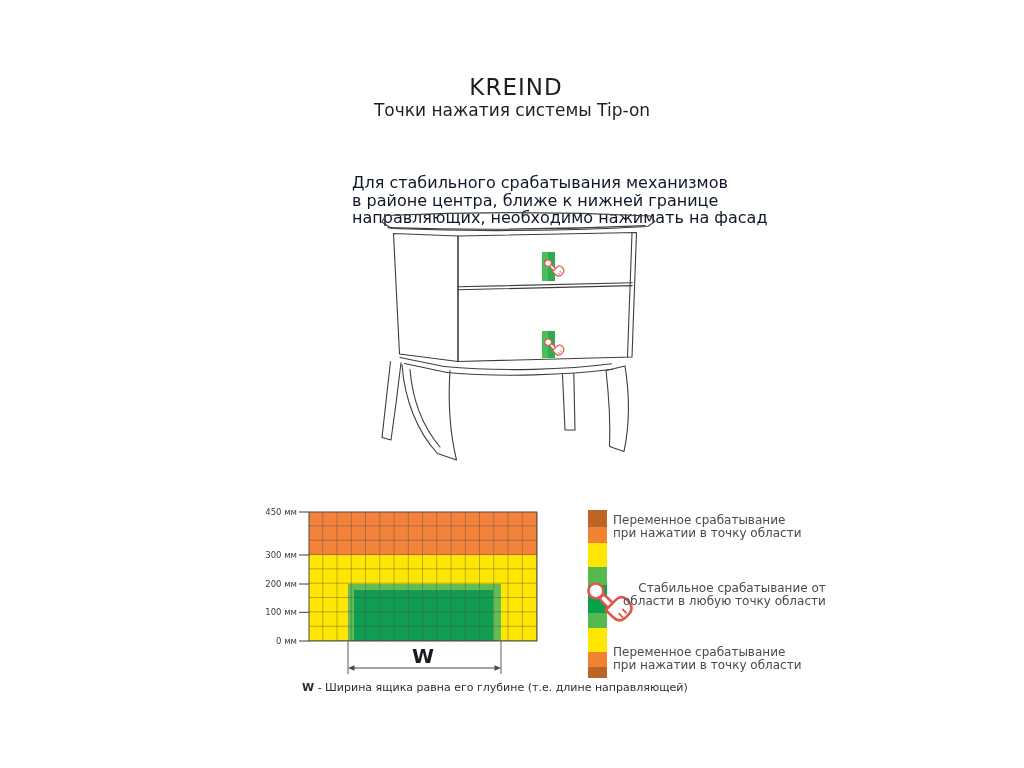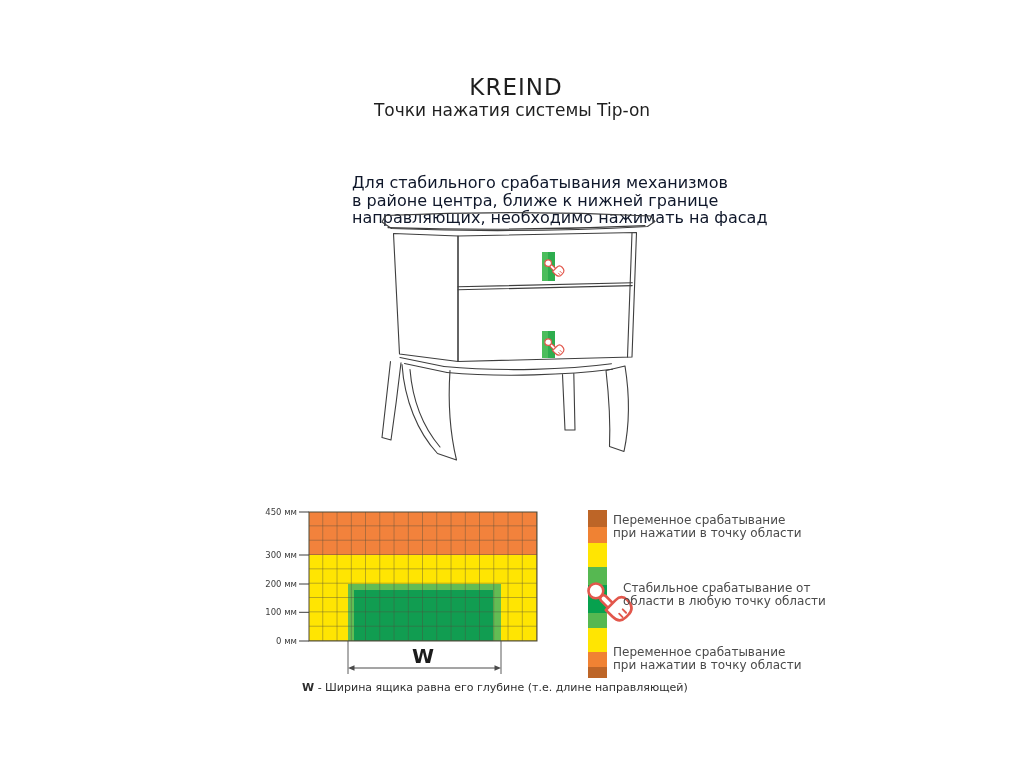--- a/index.html
+++ b/index.html
@@ -6,21 +6,21 @@
   .page{position:relative;width:1024px;height:768px;background:#fff;overflow:hidden;
         font-family:"DejaVu Sans","Liberation Sans",sans-serif;color:#262626;}
   .abs{position:absolute;}
   .title{left:4px;width:1024px;top:74px;text-align:center;font-size:23px;letter-spacing:1px;color:#1f1f1f;}
   .subtitle{left:0;width:1024px;top:100px;text-align:center;font-size:17px;color:#1f1f1f;}
   .intro{left:352px;top:139px;font-size:16px;line-height:17.5px;color:#0f172a;white-space:nowrap;margin-top:35px;}
   .legend-strip{left:588px;top:510px;width:19px;display:flex;flex-direction:column;}
   .legend-strip div{width:19px;}
   .legend-item{font-size:12px;line-height:12.8px;color:#4a4a4a;white-space:nowrap;}
   .li-1{left:613px;top:514px;}
-  .li-2{left:623px;top:582px;}
+  .li-2{left:623px;top:582px;text-align:right;}
   .li-3{left:613px;top:646px;}
   .footnote{left:302px;top:681px;font-size:11px;color:#2e2e2e;white-space:nowrap;text-align:right;}
   .footnote b{font-weight:bold;}
   svg{display:block;}
   text{font-family:"DejaVu Sans","Liberation Sans",sans-serif;}
 </style>
 </head>
 <body>
 
 <div class="page">

